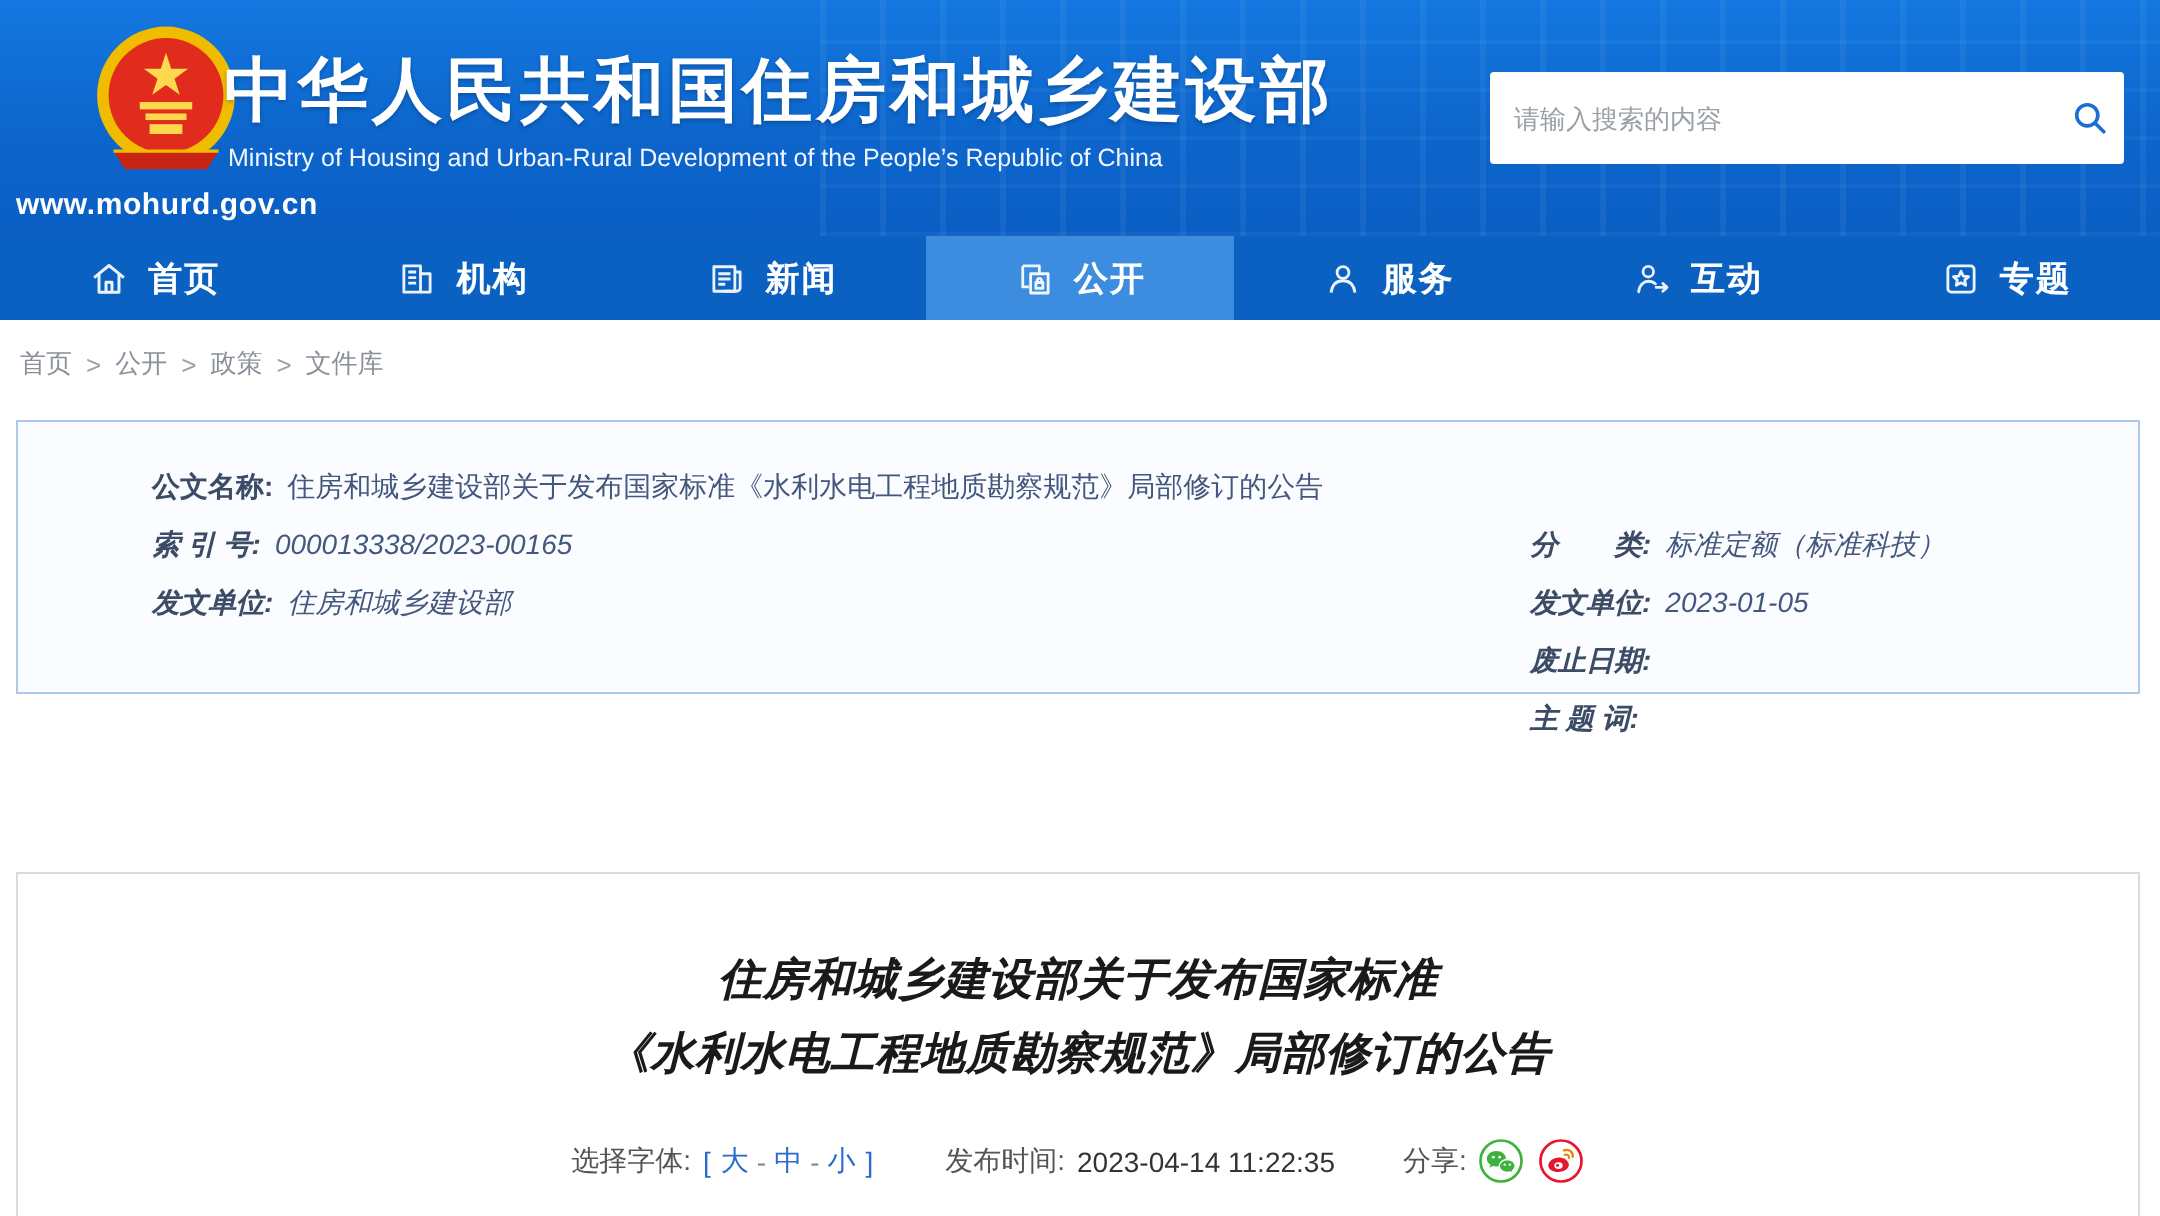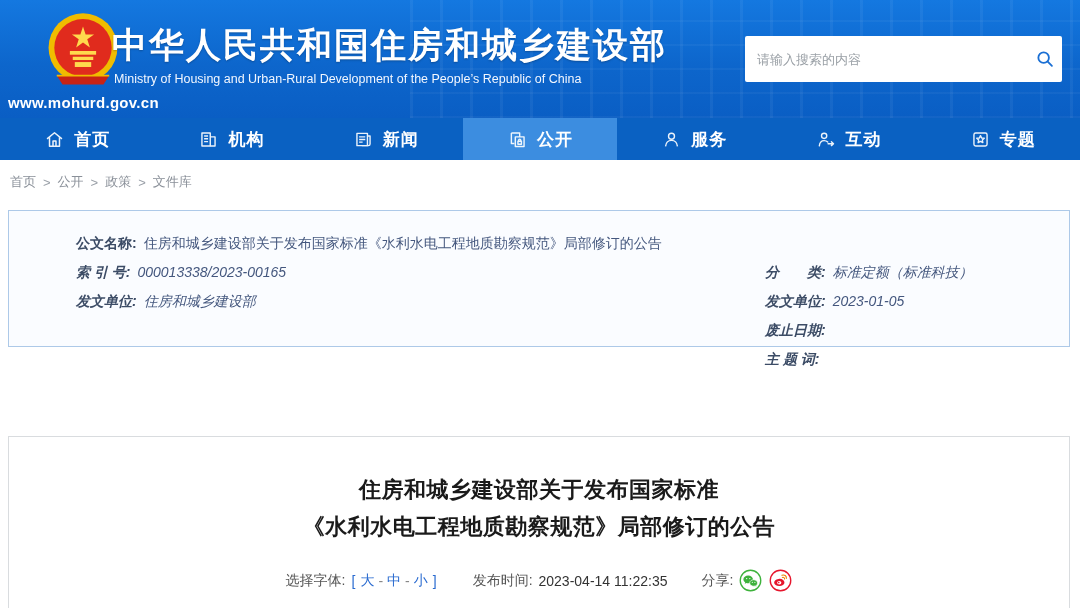--- a/index.html
+++ b/index.html
@@ -74,21 +74,21 @@
   .meta-label { font-weight:bold; color:#3c4c66; margin-right:7px; }
   .meta-value { color:#44577e; }
 
   
   .article-card {
     position:absolute; left:8px; top:436px; width:1062px; height:260px;
     background:#ffffff; border:1px solid #d9dcdf;
   }
   .article-title {
     margin-top:34px; text-align:center; font-size:22px; font-weight:bold;
-    color:#1a1a1a; line-height:37px; letter-spacing:.5px;
+    color:#1a1a1a; line-height:37px; letter-spacing:.5px;font-style:italic;
   }
   .article-toolbar {
     margin-top:24px; display:flex; justify-content:center; align-items:center;
     font-size:14px; color:#555; gap:4px;
   }
   .tb-label { color:#555; }
   .tb-group { display:flex; align-items:center; }
   .tb-gap-lg { width:26px; }
   .bracket { color:#2a6bd0; margin:0 2px; }
   .font-size-link { color:#2a6bd0; cursor:pointer; margin:0 3px; }

